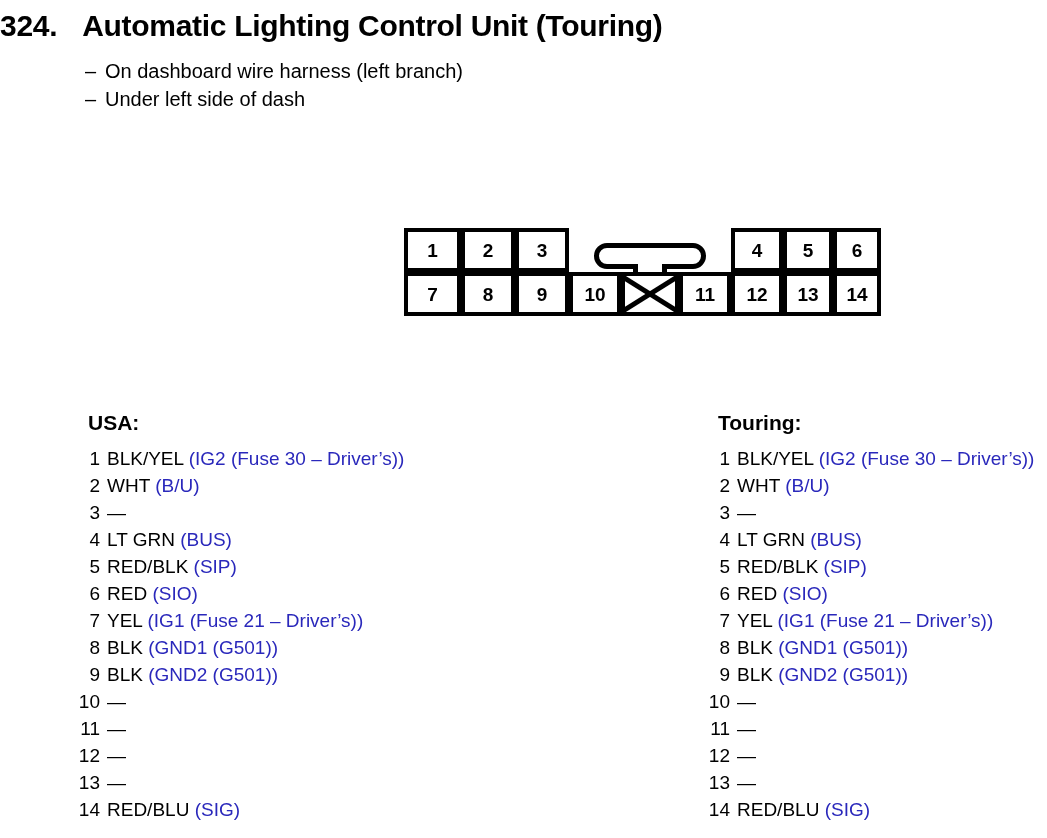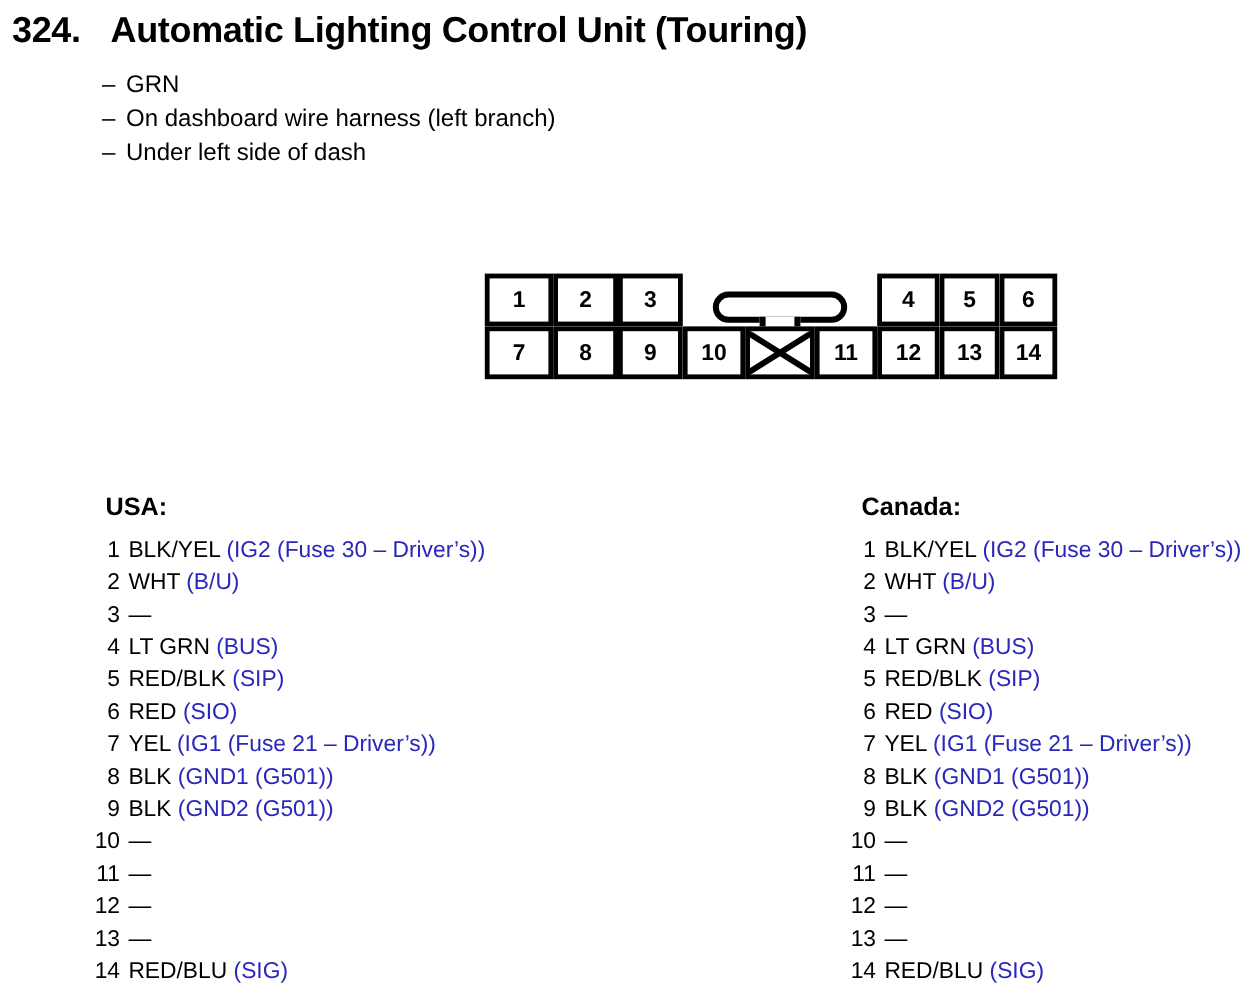--- a/index.html
+++ b/index.html
@@ -13,21 +13,21 @@
     height: 838px;
     position: relative;
     font-family: "Liberation Sans", sans-serif;
     color: #000000;
     overflow: hidden;
   }
 
   
   #page-title {
     position: absolute;
-    left: 10px;
+    left: 0;
     top: 9px;
     font-size: 30px;
     font-weight: bold;
     letter-spacing: -0.3px;
     white-space: nowrap;
     line-height: 34px;
   }
   #title-number {
     display: inline;
   }
@@ -175,21 +175,20 @@
 </head>
 <body>
 
 <div id="page-title">
   <span id="title-number">324.</span>
   <span style="display:inline-block;width:10px"></span>
   <span id="title-text">Automatic Lighting Control Unit (Touring)</span>
 </div>
 
 <div id="bullet-list">
-    <div class="bullet-row"><span class="bullet-dash">–</span><span>GRN</span></div>
     <div class="bullet-row"><span class="bullet-dash">–</span><span>On dashboard wire harness (left branch)</span></div>
     <div class="bullet-row"><span class="bullet-dash">–</span><span>Under left side of dash</span></div>
   </div>
 
 <div id="connector">
   <div class="conn-row" id="row-top">
       <div class="cell" style="left: 0px; width: 57px;">1</div>
       <div class="cell" style="left: 57px; width: 54px;">2</div>
       <div class="cell" style="left: 111px; width: 54px;">3</div>
       <div class="cell" style="left: 327px; width: 52px;">4</div>
@@ -224,21 +223,21 @@
     <div class="pin-row"><span class="pin-num">7</span><span class="pin-wire">YEL</span> <span class="pin-sig">(IG1 (Fuse 21 – Driver’s))</span></div>
     <div class="pin-row"><span class="pin-num">8</span><span class="pin-wire">BLK</span> <span class="pin-sig">(GND1 (G501))</span></div>
     <div class="pin-row"><span class="pin-num">9</span><span class="pin-wire">BLK</span> <span class="pin-sig">(GND2 (G501))</span></div>
     <div class="pin-row"><span class="pin-num">10</span><span class="pin-empty">—</span></div>
     <div class="pin-row"><span class="pin-num">11</span><span class="pin-empty">—</span></div>
     <div class="pin-row"><span class="pin-num">12</span><span class="pin-empty">—</span></div>
     <div class="pin-row"><span class="pin-num">13</span><span class="pin-empty">—</span></div>
     <div class="pin-row"><span class="pin-num">14</span><span class="pin-wire">RED/BLU</span> <span class="pin-sig">(SIG)</span></div>
   </div>
 
-<div class="region-heading" id="heading-canada">Canada:</div>
+<div class="region-heading" id="heading-canada">Touring:</div>
 <div class="pinlist" id="pinlist-canada">
     <div class="pin-row"><span class="pin-num">1</span><span class="pin-wire">BLK/YEL</span> <span class="pin-sig">(IG2 (Fuse 30 – Driver’s))</span></div>
     <div class="pin-row"><span class="pin-num">2</span><span class="pin-wire">WHT</span> <span class="pin-sig">(B/U)</span></div>
     <div class="pin-row"><span class="pin-num">3</span><span class="pin-empty">—</span></div>
     <div class="pin-row"><span class="pin-num">4</span><span class="pin-wire">LT GRN</span> <span class="pin-sig">(BUS)</span></div>
     <div class="pin-row"><span class="pin-num">5</span><span class="pin-wire">RED/BLK</span> <span class="pin-sig">(SIP)</span></div>
     <div class="pin-row"><span class="pin-num">6</span><span class="pin-wire">RED</span> <span class="pin-sig">(SIO)</span></div>
     <div class="pin-row"><span class="pin-num">7</span><span class="pin-wire">YEL</span> <span class="pin-sig">(IG1 (Fuse 21 – Driver’s))</span></div>
     <div class="pin-row"><span class="pin-num">8</span><span class="pin-wire">BLK</span> <span class="pin-sig">(GND1 (G501))</span></div>
     <div class="pin-row"><span class="pin-num">9</span><span class="pin-wire">BLK</span> <span class="pin-sig">(GND2 (G501))</span></div>

